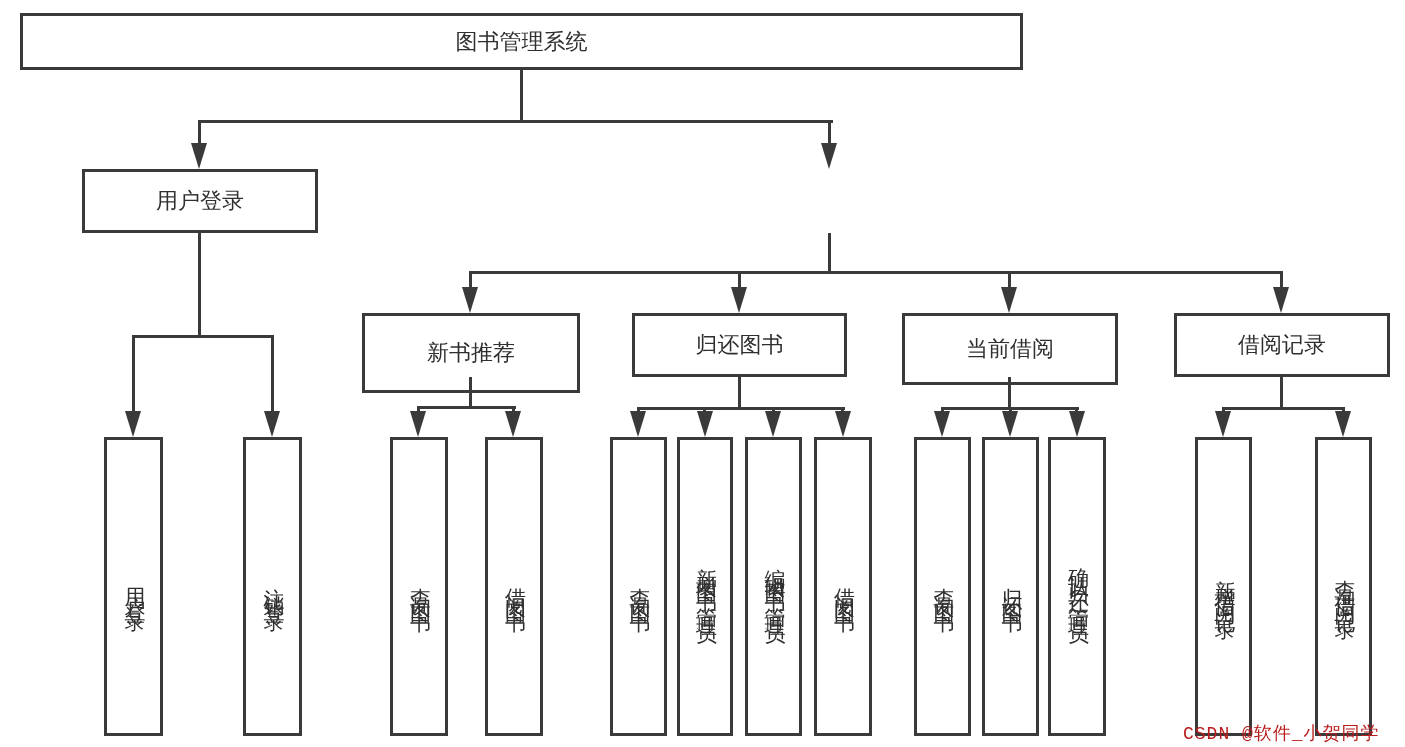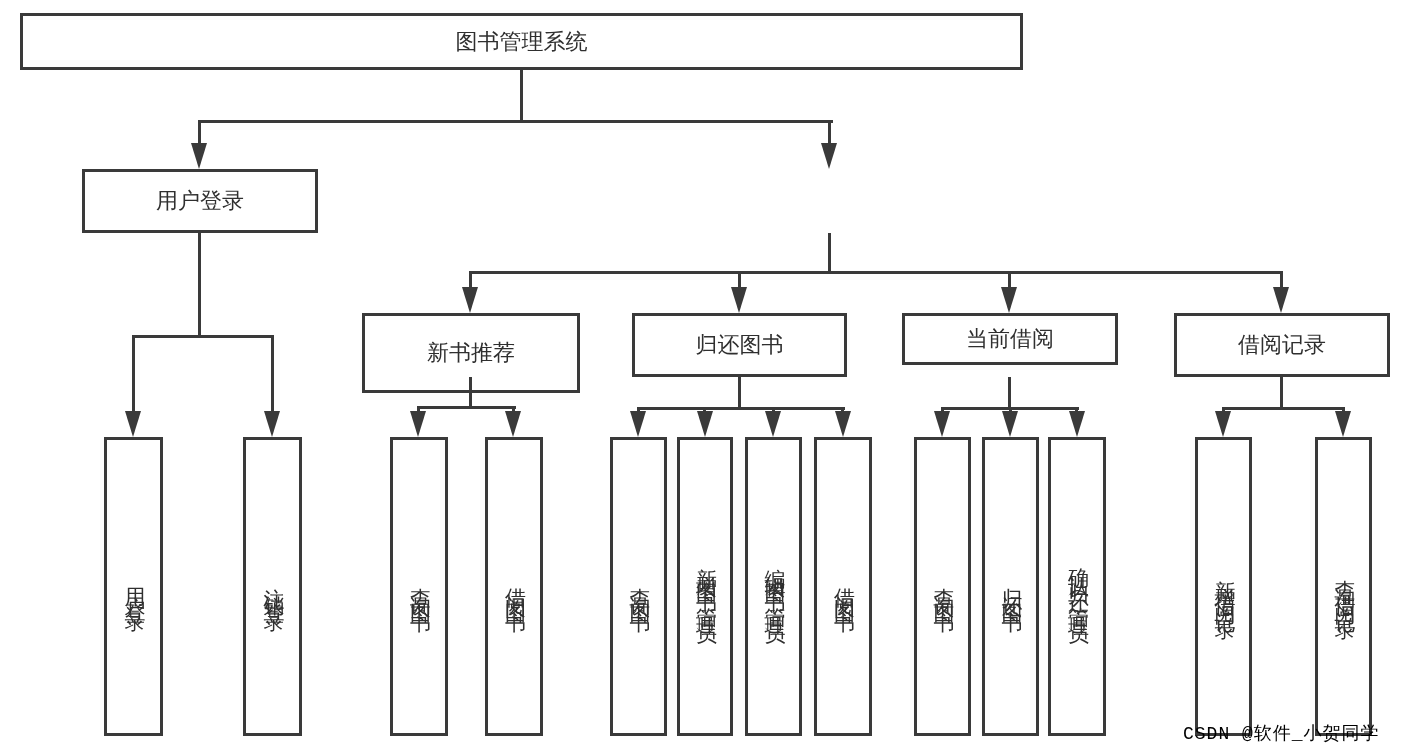--- a/index.html
+++ b/index.html
@@ -17,36 +17,36 @@
     letter-spacing:8px;font-size:21px;white-space:normal;line-height:1;
   }
   .vline{position:absolute;width:3px;background:#3a3a3a;}
   .hline{position:absolute;height:3px;background:#3a3a3a;}
   .arrow{
     position:absolute;width:0;height:0;
     border-left:8px solid transparent;border-right:8px solid transparent;
     border-top:26px solid #3a3a3a;
   }
   .watermark{
-    position:absolute;left:1183px;top:721px;font-size:18px;color:#000000;
+    position:absolute;left:1183px;top:721px;font-size:18px;color:#b91c1c;
     letter-spacing:1px;white-space:nowrap;
   }
 </style>
 </head>
 <body>
 
 <div class="canvas">
 
   <div class="node" style="left:20px;top:13px;width:1003px;height:57px">图书管理系统</div>
 
   <div class="node" style="left:82px;top:169px;width:236px;height:64px">用户登录</div>
 
   <div class="node" style="left:362px;top:313px;width:218px;height:80px">新书推荐</div>
   <div class="node" style="left:632px;top:313px;width:215px;height:64px">归还图书</div>
-  <div class="node" style="left:902px;top:313px;width:216px;height:52px">当前借阅</div>
+  <div class="node" style="left:902px;top:313px;width:216px;height:72px">当前借阅</div>
   <div class="node" style="left:1174px;top:313px;width:216px;height:64px">借阅记录</div>
 
   <div class="node v" style="left:104px;top:437px;width:59px;height:299px">用户登录</div>
   <div class="node v" style="left:243px;top:437px;width:59px;height:299px">注销登录</div>
 
   <div class="node v" style="left:390px;top:437px;width:58px;height:299px">查询图书</div>
   <div class="node v" style="left:485px;top:437px;width:58px;height:299px">借阅图书</div>
 
   <div class="node v" style="left:610px;top:437px;width:57px;height:299px">查询图书</div>
   <div class="node v" style="left:677px;top:437px;width:56px;height:299px">新增图书（管理员）</div>

